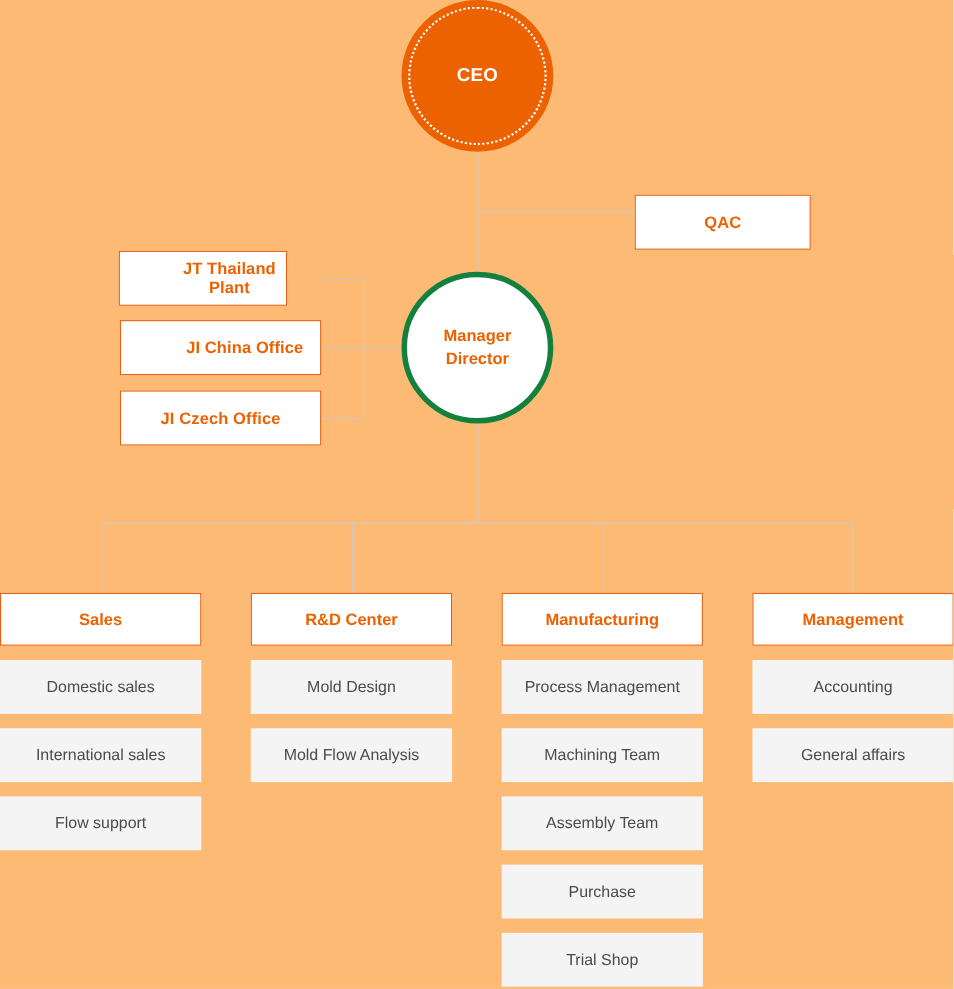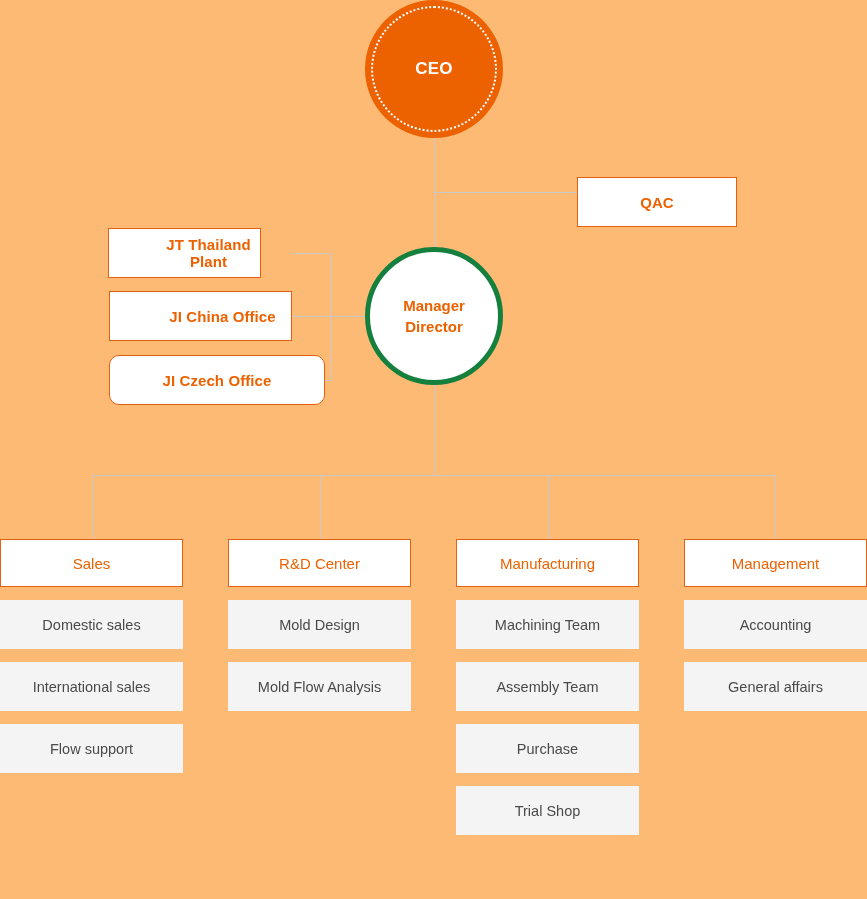--- a/index.html
+++ b/index.html
@@ -99,21 +99,21 @@
     color: #ec6100;
     font-size: 15px;
     font-weight: bold;
     text-align: center;
     letter-spacing: 0.1px;
   }
 
   #qac-box      { left: 577px; top: 177px; width: 160px; height: 50px; }
   #thailand-box { left: 108px; top: 228px; width: 153px; height: 50px; padding-left: 48px; }
   #china-box    { left: 109px; top: 291px; width: 183px; height: 50px; padding-left: 44px; }
-  #czech-box    { left: 109px; top: 355px; width: 216px; height: 50px; border-radius: 10px; }
+  #czech-box    { left: 109px; top: 355px; width: 183px; height: 50px; }
 
   
   .dept-col {
     position: absolute;
     top: 539px;
     width: 183px;
   }
   #dept-col-0 { left: 0px; }
   #dept-col-1 { left: 228px; }
   #dept-col-2 { left: 456px; }
@@ -125,21 +125,21 @@
     background: #ffffff;
     border: 1.5px solid #e8600f;
     box-sizing: border-box;
     display: flex;
     align-items: center;
     justify-content: center;
   }
   .dept-header-label {
     color: #ec6100;
     font-size: 15px;
-    font-weight: normal;
+    font-weight: bold;
     text-align: center;
   }
 
   .dept-item {
     height: 49px;
     margin-top: 13px;
     background: #f4f4f4;
     display: flex;
     align-items: center;
     justify-content: center;
@@ -222,20 +222,23 @@
     <div class="dept-item">
       <span class="dept-item-label">Mold Flow Analysis</span>
     </div>
   </div>
 
   <div class="dept-col" id="dept-col-2">
     <div class="dept-header">
       <span class="dept-header-label">Manufacturing</span>
     </div>
     <div class="dept-item">
+      <span class="dept-item-label">Process Management</span>
+    </div>
+    <div class="dept-item">
       <span class="dept-item-label">Machining Team</span>
     </div>
     <div class="dept-item">
       <span class="dept-item-label">Assembly Team</span>
     </div>
     <div class="dept-item">
       <span class="dept-item-label">Purchase</span>
     </div>
     <div class="dept-item">
       <span class="dept-item-label">Trial Shop</span>

